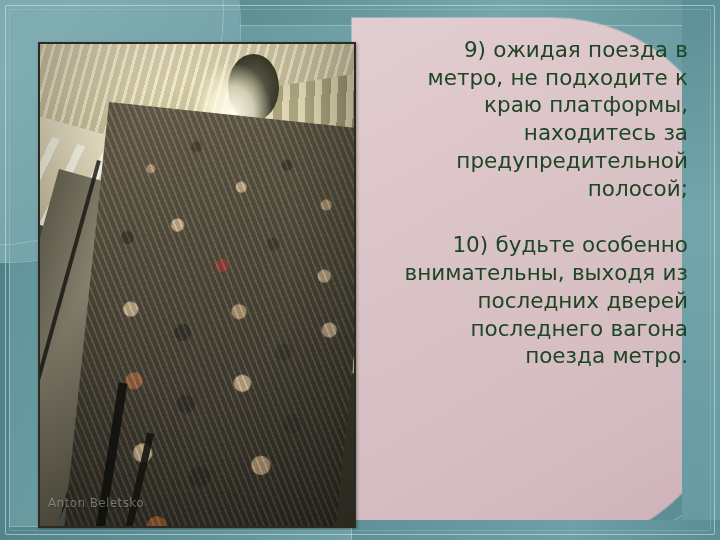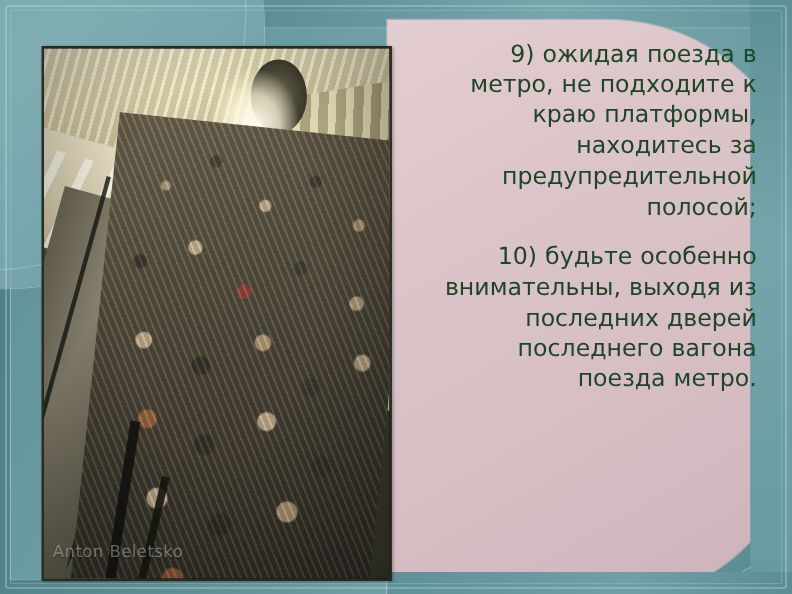--- a/index.html
+++ b/index.html
@@ -263,21 +263,21 @@
 
   .ph-vignette {
     position:absolute; inset:0;
     background:radial-gradient(ellipse at 50% 42%, rgba(0,0,0,0) 42%, rgba(0,0,0,.30) 100%);
   }
 
   .ph-watermark {
     position:absolute;
     left:8px; bottom:16px;
     font-family:"DejaVu Sans", sans-serif;
-    font-size:15px;
+    font-size:12px;
     color:rgba(225,225,215,.42);
     letter-spacing:.4px;
     white-space:nowrap;
     text-shadow:0 1px 1px rgba(0,0,0,.35);
   }
 
   
   .text-col {
     position:absolute;
     left:388px; top:36px;
@@ -286,21 +286,21 @@
   }
   .para {
     font-family:"DejaVu Sans", sans-serif;
     font-size:21.5px;
     line-height:1.29;
     color:#1d4526;
     text-indent:18px;
     word-spacing:.5px;
     text-align:right;
   }
-  .para + .para { margin-top:18px; }
+  .para + .para { margin-top:29px; }
 </style>
 </head>
 <body>
 
 <div id="slide">
 
   <div class="arc-left"></div>
   <div class="arc-left2"></div>
 
   <div class="panel"></div>

